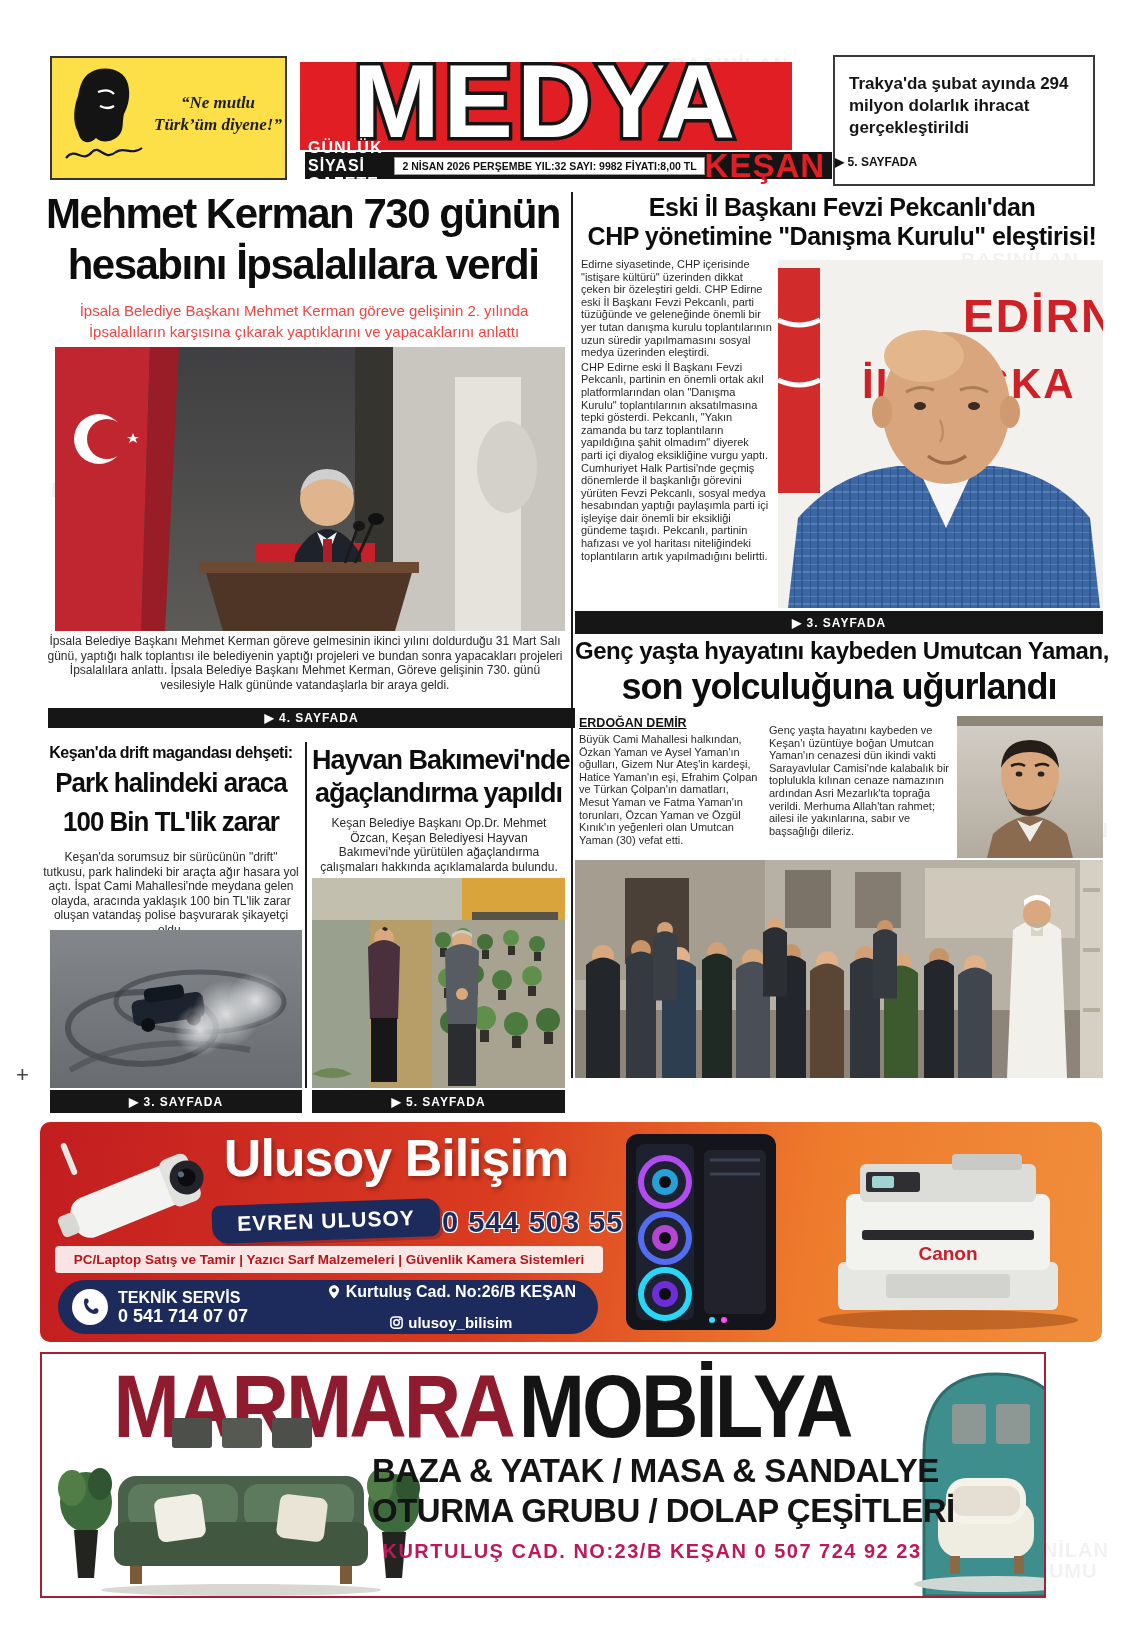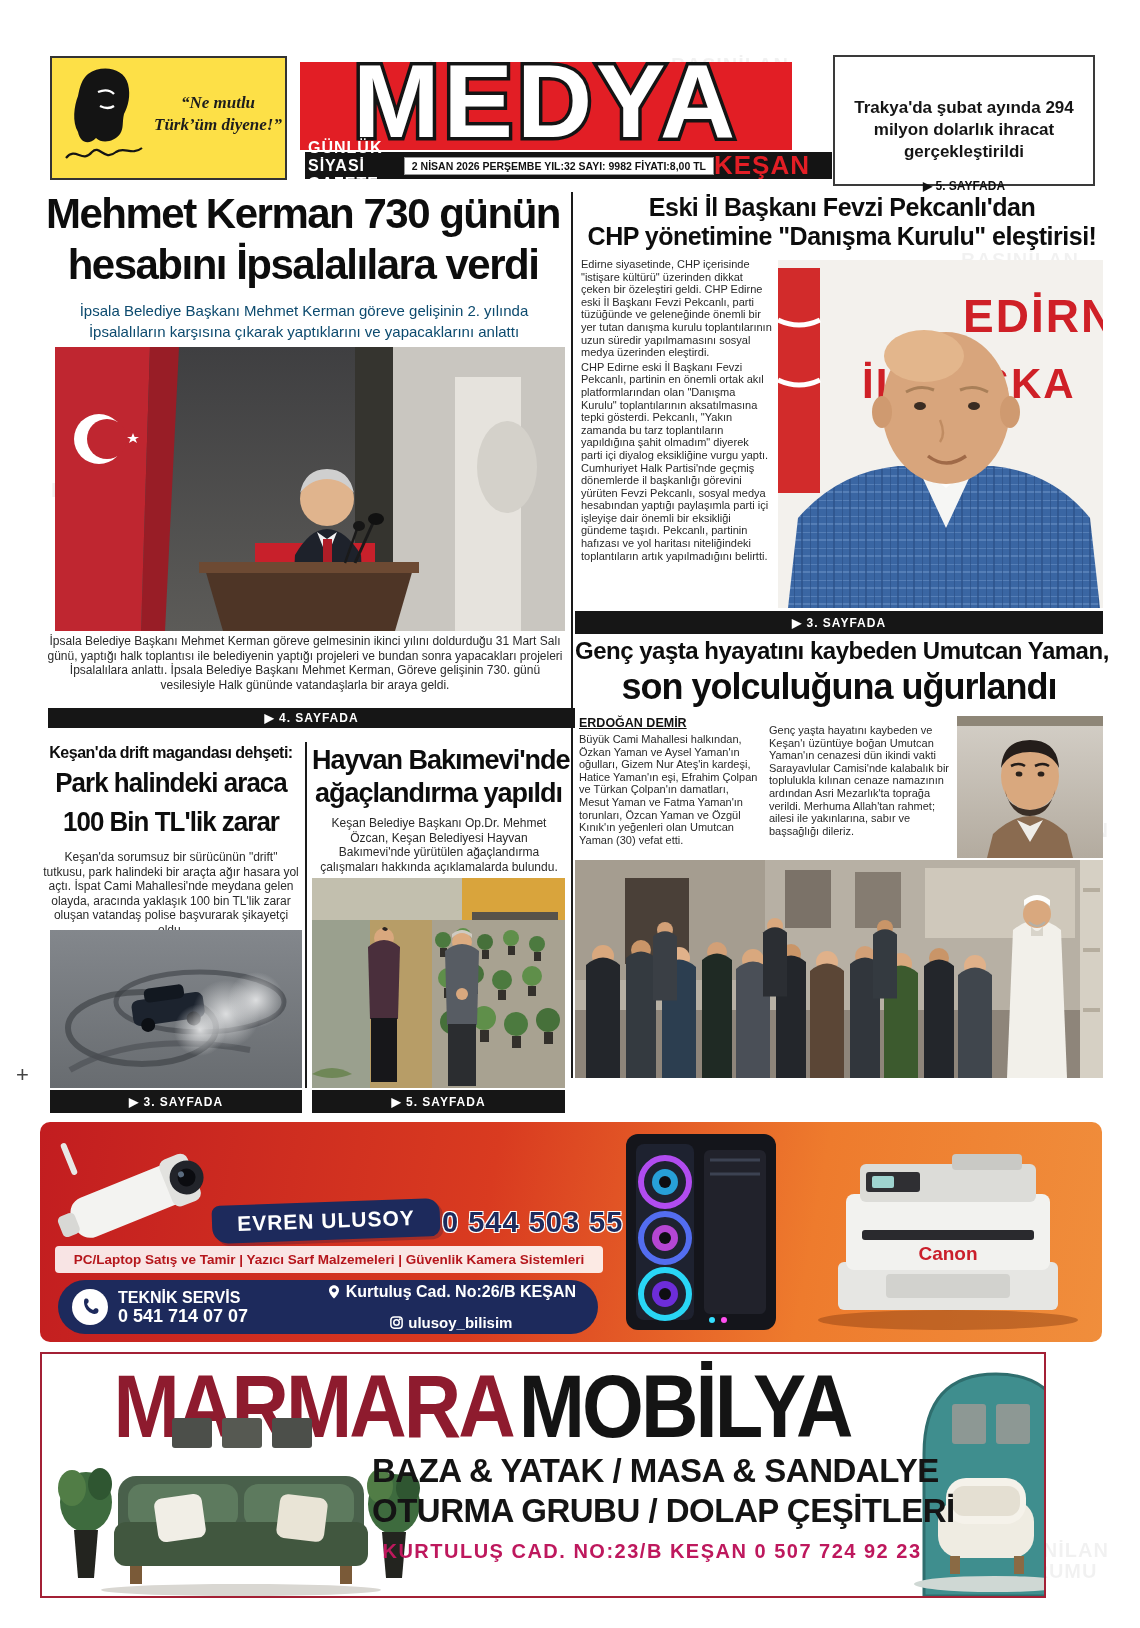--- a/index.html
+++ b/index.html
@@ -15,22 +15,22 @@
   .bar{position:absolute;background:#161616;color:#fff;font-weight:bold;font-size:12px;display:flex;align-items:center;justify-content:center;letter-spacing:1px}
   .bodytxt{color:#2a2a2a;text-align:left}
   
   #ataturk-box{left:50px;top:56px;width:237px;height:124px;border:2px solid #333;background:#fde047;display:flex;align-items:center}
   #motto{font-family:"Liberation Serif",serif;font-style:italic;font-weight:bold;font-size:17px;color:#1d1d1d;text-align:center;width:132px;line-height:22px}
   #medya-band{left:300px;top:62px;width:492px;height:88px;background:#e21e25}
   #medya-word{left:296px;top:40px;width:500px;height:126px}
   #masthead-bar{left:305px;top:152px;width:527px;height:27px;background:#141414;display:flex;align-items:center}
   #tagline{color:#fff;font-weight:bold;font-size:16px;letter-spacing:1px;padding-left:3px}
   #datebox{margin-left:12px;background:#fff;border:1px solid #999;color:#111;font-weight:bold;font-size:10.5px;padding:2px 7px;white-space:nowrap}
-  #city{margin-left:auto;padding-right:22px;color:#e21e25;font-weight:bold;font-size:26px;letter-spacing:1px;line-height:25px}
-  #top-right-box{left:833px;top:55px;width:262px;height:131px;border:2px solid #3a3a3a;background:#fff;text-align:center;padding-top:40px}
+  #city{margin-left:auto;padding-right:22px;color:#e21e25;font-weight:bold;font-size:33px;letter-spacing:1px;line-height:25px}
+  #top-right-box{left:833px;top:55px;width:262px;height:131px;border:2px solid #3a3a3a;background:#fff;padding-top:16px}
   #top-right-box .t{font-weight:bold;font-size:17px;line-height:22px;color:#151515;padding:0 14px}
   #top-right-box .p{font-weight:bold;font-size:12px;margin-top:16px;color:#111}
   .vline{position:absolute;background:#1a1a1a}
   
   #ulusoy-ad{left:40px;top:1122px;width:1062px;height:220px;border-radius:10px;overflow:hidden;background:linear-gradient(100deg,#c21d20 0%,#d93b20 42%,#ee7b2d 72%,#f08e3c 100%)}
   #ulusoy-brand{left:140px;top:6px;width:432px;text-align:center;color:#fff;font-weight:bold;font-size:52px;letter-spacing:-1px;text-shadow:2px 3px 4px rgba(60,0,0,.35);white-space:nowrap}
   #ulusoy-brush{left:172px;top:80px;width:228px;height:38px;background:#1d2a5c;border-radius:8px 14px 10px 16px;transform:rotate(-2deg);display:flex;align-items:center;justify-content:center;box-shadow:3px 3px 0 rgba(20,20,60,.25)}
   #ulusoy-owner{color:#fff;font-weight:bold;font-size:21px;letter-spacing:1px}
   #ulusoy-phone{left:402px;top:84px;color:#1d2a5c;font-weight:bold;font-size:29px;letter-spacing:1px;text-shadow:-1px -1px 0 #fff,1px -1px 0 #fff,-1px 1px 0 #fff,1px 1px 0 #fff;white-space:nowrap}
   #ulusoy-services{left:15px;top:124px;width:548px;height:27px;background:rgba(255,255,255,.88);border-radius:4px;display:flex;align-items:center;justify-content:center;color:#b5161c;font-weight:bold;font-size:13.5px;white-space:nowrap}
@@ -94,21 +94,21 @@
 <div id="top-right-box" class="abs">
   <div class="t">Trakya'da şubat ayında 294 milyon dolarlık ihracat gerçekleştirildi</div>
   <div class="p">▶ 5. SAYFADA</div>
 </div>
 
 <div class="vline" style="left:571px;top:192px;width:2px;height:886px"></div>
 <div class="vline" style="left:305px;top:742px;width:2px;height:346px"></div>
 
 <div class="abs head" style="left:36px;top:190px;width:534px;font-size:42px;line-height:48px;letter-spacing:-1.5px">Mehmet Kerman  730 günün</div>
 <div class="abs head" style="left:36px;top:240px;width:534px;font-size:42px;line-height:50px;letter-spacing:-1.5px">hesabını İpsalalılara verdi</div>
-<div class="abs bodytxt" style="left:44px;top:300px;width:520px;font-size:15px;line-height:21px;text-align:center;color:#0c4a6e">İpsala Belediye Başkanı Mehmet Kerman göreve gelişinin 2. yılında İpsalalıların karşısına çıkarak yaptıklarını ve yapacaklarını anlattı</div>
+<div class="abs bodytxt" style="left:44px;top:300px;width:520px;font-size:15px;line-height:21px;text-align:center;color:#ef4444">İpsala Belediye Başkanı Mehmet Kerman göreve gelişinin 2. yılında İpsalalıların karşısına çıkarak yaptıklarını ve yapacaklarını anlattı</div>
 
 <div class="photo" style="left:55px;top:347px;width:510px;height:284px">
   <svg viewBox="0 0 510 284">
     <defs>
         <linearGradient id="kbg" x1="0" y1="0" x2="0" y2="1">
           <stop offset="0" stop-color="#3f3f41"></stop>
           <stop offset="1" stop-color="#5c5b58"></stop>
         </linearGradient>
       </defs>
     <rect width="510" height="284" fill="url(#kbg)"></rect>
@@ -391,20 +391,21 @@
         <rect x="20" y="40" width="120" height="42" rx="16" fill="#f3f3f1"></rect>
         <rect x="120" y="36" width="30" height="50" rx="8" fill="#e2e2df"></rect>
         <circle cx="142" cy="61" r="17" fill="#22242a"></circle>
         <circle cx="142" cy="61" r="9" fill="#0b0c10"></circle>
         <circle cx="138" cy="56" r="3" fill="#5a6b7e"></circle>
         <rect x="6" y="50" width="18" height="22" rx="5" fill="#d8d8d5"></rect>
       </g>
       <rect x="18" y="6" width="6" height="34" rx="3" fill="#e8e8e5" transform="rotate(-22 21 23)"></rect>
     </svg>
   </span>
+  <div id="ulusoy-brand" class="abs">Ulusoy Bilişim</div>
   <div id="ulusoy-brush" class="abs">
     <span id="ulusoy-owner">EVREN ULUSOY</span>
   </div>
   <div id="ulusoy-phone" class="abs">0 544 503 55 35</div>
   <div id="ulusoy-services" class="abs">PC/Laptop Satış ve Tamir | Yazıcı Sarf Malzemeleri | Güvenlik Kamera Sistemleri</div>
   <div id="ulusoy-pill" class="abs">
     <span style="width:36px;height:36px;border-radius:50%;background:#fff;display:flex;align-items:center;justify-content:center;flex:0 0 36px">
       <svg viewBox="0 0 24 24" style="width:22px;height:22px">
           <path d="M6.2 3.2 C9.4 1.6 11.2 4.2 10.4 6.8 L8.8 8.6 C9.8 11.4 12.6 14.2 15.4 15.2 L17.2 13.6 C19.8 12.8 22.4 14.6 20.8 17.8 C19.2 20.6 13.6 20.2 9.6 16.2 C5.6 12.2 4.6 5.8 6.2 3.2 Z" fill="#1d2a5c"></path>
         </svg>

